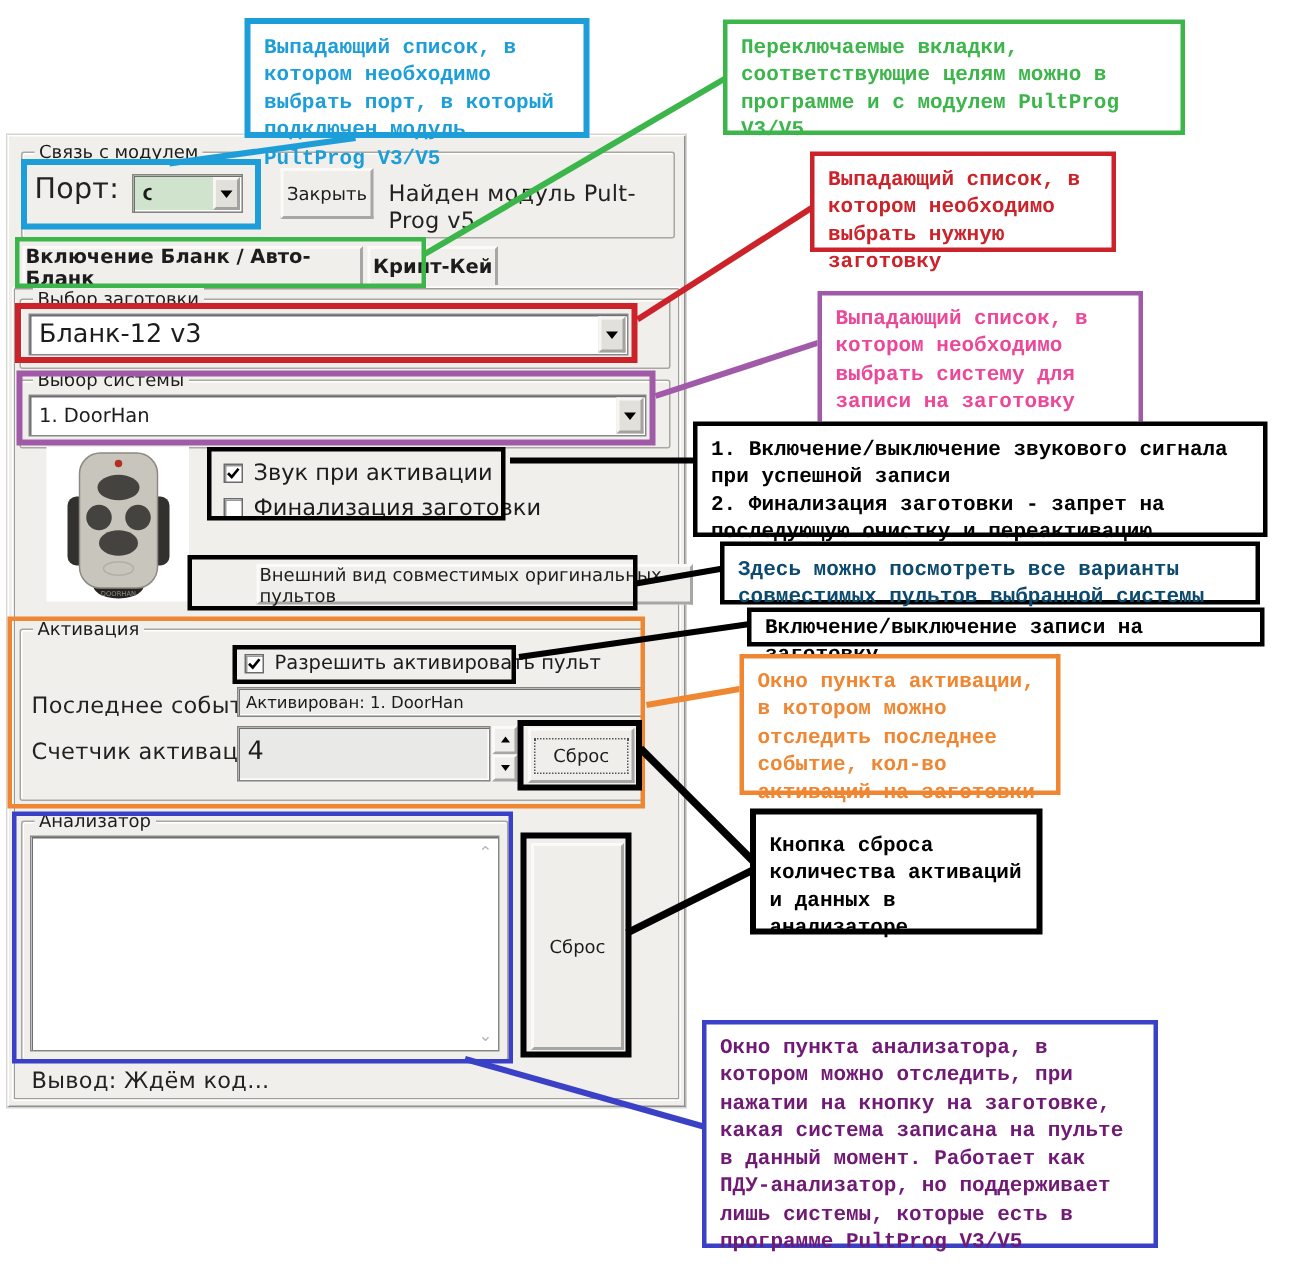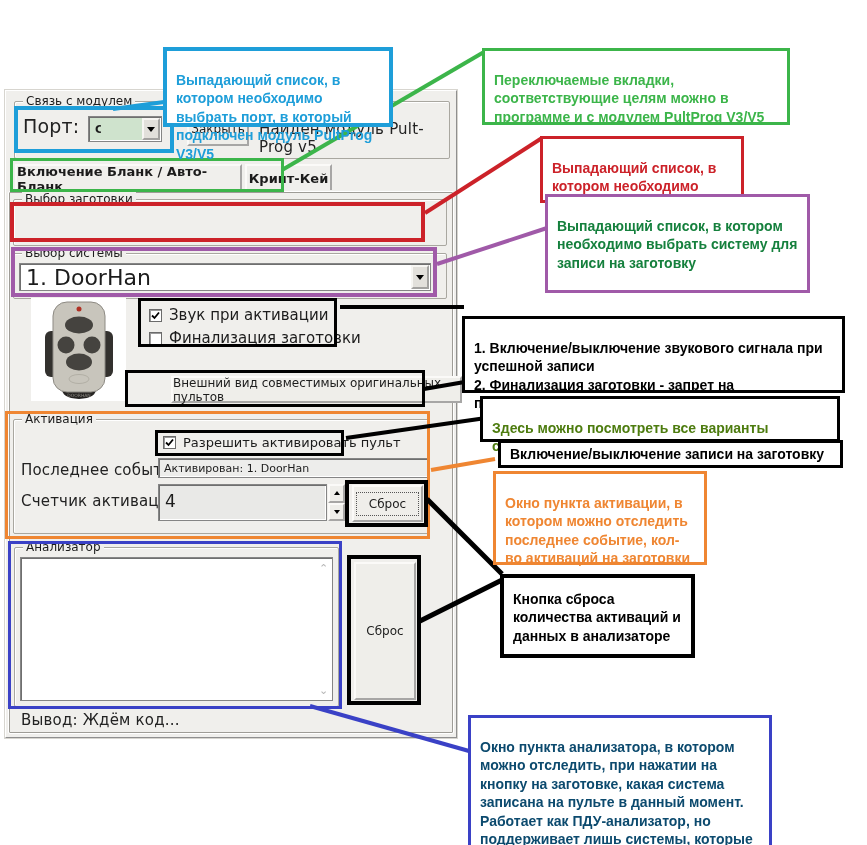--- a/index.html
+++ b/index.html
@@ -1,33 +1,33 @@
 <!DOCTYPE html>
 <html><head>
 <meta charset="utf-8">
 <style>
   * { margin:0; padding:0; box-sizing:border-box; }
   body { background:#fff; }
   .canvas { position:relative; width:867px; height:845px; background:#fff; overflow:hidden;
             font-family:"DejaVu Sans", sans-serif; }
 
   
-  .callout { position:absolute; background:#fff; font-family:Liberation Sans, sans-serif;
-             font-weight:bold; font-size:14px; line-height:1.32; padding:20px 9px;
-             white-space:pre-line; z-index:6;margin-top:35px; }
+  .callout { position:absolute; background:#fff; font-family:Liberation Mono, monospace;
+             font-weight:bold; font-size:14px; line-height:1.32; padding:7px 9px;
+             white-space:pre-line; z-index:6; }
   .co-port     { left:163px; top:12px;  width:230px; height:80px;  border:4px solid #1e9ed9; color:#1e9ed9; }
   .co-tabs     { left:482px; top:13px;  width:308px; height:77px;  border:3px solid #3cb54a; color:#3cb54a; }
   .co-blank    { left:540px; top:101px; width:204px; height:67px;  border:3px solid #cc2229; color:#cc2229; }
-  .co-system   { left:545px; top:159px; width:265px; height:99px;  border:3px solid #a05aa8; color:#15803d; }
+  .co-system   { left:545px; top:194px; width:217px; height:99px;  border:3px solid #a05aa8; color:#ec4899; }
   .co-options  { left:462px; top:281px; width:383px; height:77px;  border:3px solid #000;    color:#000; }
-  .co-compat   { left:480px; top:361px; width:360px; height:42px;  border:3px solid #000;    color:#4d7c0f; }
+  .co-compat   { left:480px; top:361px; width:360px; height:42px;  border:3px solid #000;    color:#0c4a6e; }
   .co-record   { left:498px; top:405px; width:345px; height:26px;  border:3px solid #000;    color:#000; padding-top:2px;}
   .co-activate { left:493px; top:436px; width:214px; height:94px;  border:3px solid #ef8632; color:#ef8632; }
   .co-reset    { left:500px; top:539px; width:195px; height:84px;  border:4px solid #000;    color:#000; padding-top:12px;}
-  .co-analyzer { left:468px; top:680px; width:304px; height:152px; border:3px solid #3a41c6; color:#0c4a6e; }
+  .co-analyzer { left:468px; top:680px; width:304px; height:152px; border:3px solid #3a41c6; color:#701a75; }
 
   
   .hl { position:absolute; z-index:4; pointer-events:none; background:transparent; }
   .hl-port     { left:14px;  top:106px; width:160px; height:47px;  border:4px solid #1e9ed9; }
   .hl-tabs     { left:10px;  top:158px; width:274px; height:34px;  border:3px solid #3cb54a; }
   .hl-blank    { left:10px;  top:202px; width:415px; height:40px;  border:4px solid #cc2229; }
   .hl-system   { left:11px;  top:247px; width:426px; height:50px;  border:4px solid #a05aa8; }
   .hl-options  { left:138px; top:298px; width:199px; height:49px;  border:3px solid #000; }
   .hl-compat   { left:125px; top:370px; width:300px; height:37px;  border:3px solid #000; }
   .hl-allow    { left:155px; top:430px; width:189px; height:26px;  border:3px solid #000; }
@@ -92,26 +92,32 @@
 
     <div class="tab" style="left:9px; top:73px; width:227px; height:27px;">Включение Бланк / Авто-Бланк</div>
     <div class="tab" style="left:239px; top:73px; width:87px; height:26px;">Крипт-Кей</div>
 
     <div style="position:absolute; left:2px; top:100px; width:446px; height:543px;
                 border:1px solid #fff; box-shadow:0 0 0 1px #9e9c96 inset; border-radius:2px;"></div>
 
     <div class="group" style="left:7px; top:108px; width:434px; height:47px;">
       <span class="group-title">Выбор заготовки</span>
     </div>
+    <div class="combo sunken" style="left:13px; top:118px; width:400px; height:28px;">
+      <span class="val" style="font-size:17px;">Бланк-12 v3</span>
+      <span class="drop-btn">
+        <span class="tri-down"></span>
+      </span>
+    </div>
 
     <div class="group" style="left:7px; top:162px; width:434px; height:46px;">
       <span class="group-title">Выбор системы</span>
     </div>
     <div class="combo sunken" style="left:13px; top:172px; width:412px; height:28px;">
-      <span class="val" style="font-size:22px;">1. DoorHan</span>
+      <span class="val" style="font-size:13px;">1. DoorHan</span>
       <span class="drop-btn">
         <span class="tri-down"></span>
       </span>
     </div>
 
     <div style="position:absolute; left:25px; top:207px; width:95px; height:103px; background:#fff;">
       <svg width="95" height="103" viewBox="0 0 95 103">
         <rect x="14" y="33" width="16" height="46" rx="6" fill="#33312e"></rect>
         <rect x="66" y="33" width="16" height="46" rx="6" fill="#33312e"></rect>
         <path d="M31 90 Q30 100 48 101 Q66 100 65 90 L64 84 L32 84 Z" fill="#262422"></path>

